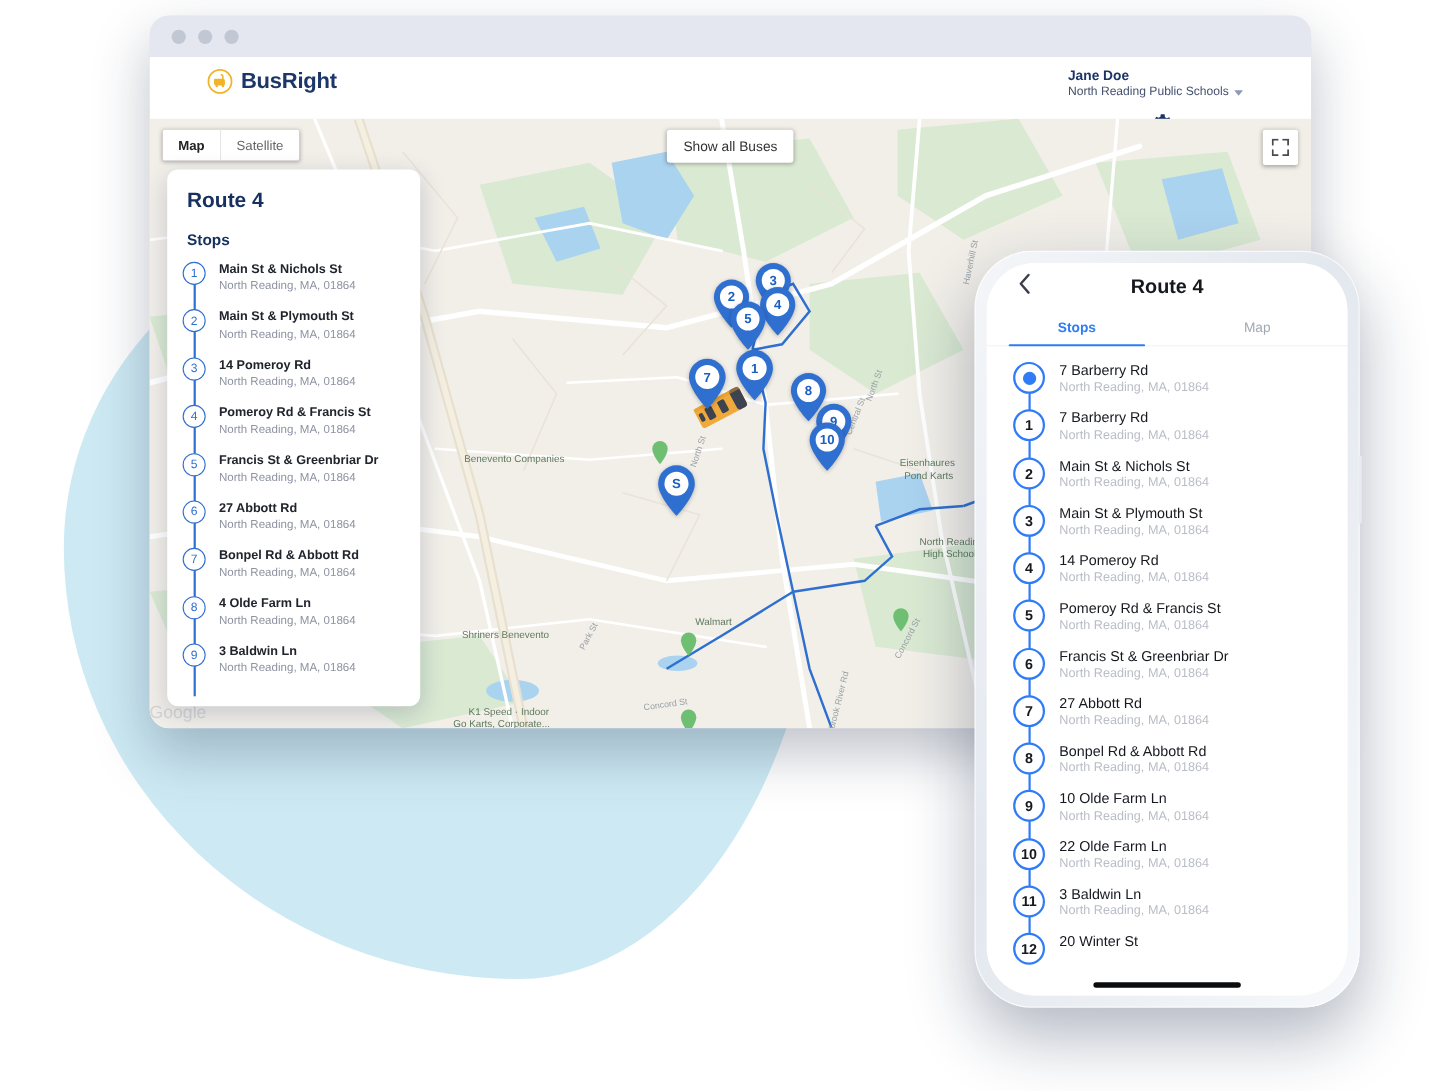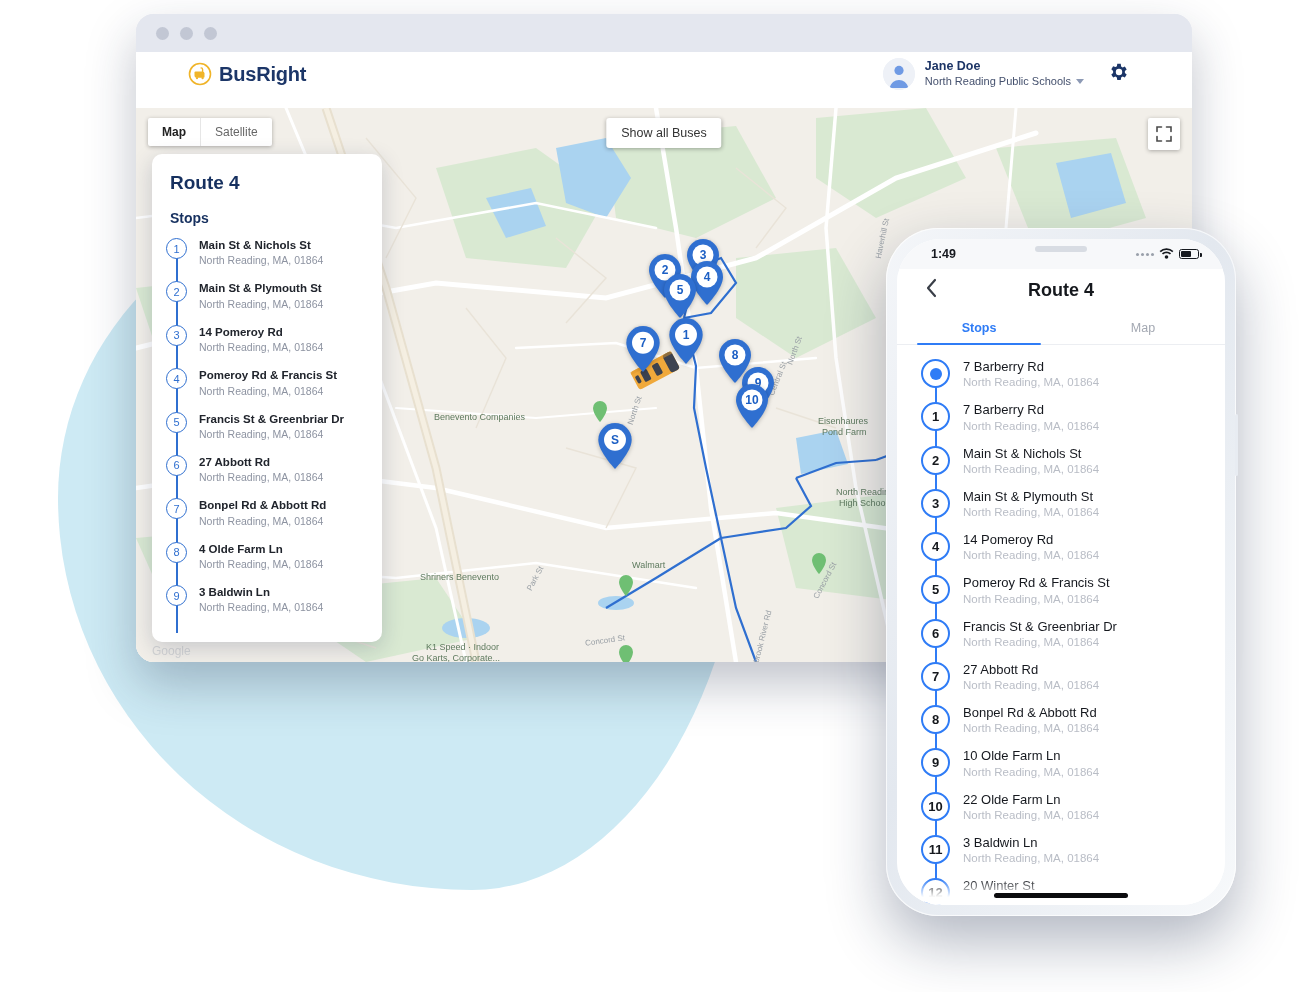--- a/index.html
+++ b/index.html
@@ -43,21 +43,21 @@
   .navlinks { display: flex; align-items: center; gap: 0; margin-left: 40px; height: 100%; }
   .navlink {
     font-size: 12.5px; color: #33486e; padding: 0 17px; height: 100%;
     display: flex; align-items: center; position: relative; cursor: pointer;
   }
   .navlink.active { font-weight: 700; color: #16305f; }
   .navlink.active::after {
     content: ""; position: absolute; left: 14px; right: 14px; bottom: 6px;
     height: 3px; background: #f0b429; border-radius: 2px;
   }
-  .userbox { position: absolute; right: 62px; display: flex; align-items: center; gap: 10px; }
+  .userbox { position: absolute; right: 62px; display: flex; align-items: center; gap: 10px; flex-direction: column; }
   .avatar { width: 32px; height: 32px; border-radius: 50%; background: #eef1f7; display: flex; align-items: flex-end; justify-content: center; overflow: hidden; }
   .utext { line-height: 1.25; }
   .uname { font-size: 12.5px; color: #1d3566; font-weight: 600; }
   .uorg { font-size: 11px; color: #44506d; display: flex; align-items: center; gap: 5px; }
   .caret { width: 0; height: 0; border-left: 4px solid transparent; border-right: 4px solid transparent; border-top: 5px solid #8d9ab5; }
   .gear { margin-left: 14px; cursor: pointer; }
 
   
   .maparea { position: absolute; left: 0; top: 56px; right: 0; bottom: 0; background: #f2efe9; overflow: hidden; }
   .mapsvg { position: absolute; inset: 0; width: 100%; height: 100%; }
@@ -147,21 +147,21 @@
     position: relative; z-index: 2;
   }
   .pbadge.dot { border-width: 2.5px; }
   .pbadge.dot i { width: 12px; height: 12px; border-radius: 50%; background: #2f7cf6; display: block; }
   .pconn { position: absolute; left: 13.5px; top: 28px; width: 2px; background: #2f7cf6; bottom: -2px; z-index: 1; }
   .pname { font-size: 13px; color: #16191f; line-height: 1.25; }
   .paddr { font-size: 11.5px; color: #b9bdc6; margin-top: 1px; }
   .home-ind { position: absolute; left: 50%; transform: translateX(-50%); bottom: 7px; width: 134px; height: 5px; background: #0b0c0e; border-radius: 3px; z-index: 20; }
   .plist-mask { position: absolute; left: 0; right: 0; bottom: 0; height: 26px; background: linear-gradient(to bottom, rgba(255,255,255,0), #fff 70%); z-index: 15; }
 
-  .gwatermark { position: absolute; left: 16px; bottom: 4px; font-size: 12px; color: rgba(120,130,150,.25); font-family: "Liberation Sans", sans-serif; z-index: 3; }
+  .gwatermark { position: absolute; left: 0; bottom: 4px; font-size: 16px; color: rgba(120,130,150,.25); font-family: "Liberation Sans", sans-serif; z-index: 3; }
   .maplabel { position: absolute; font-size: 9px; color: #5f7b5f; pointer-events: none; }
   .maplabel.road { color: #9aa0a6; font-size: 8px; }
 </style>
 </head>
 <body>
 
 <div id="stage">
 
   <div class="blob"></div>
 
@@ -281,23 +281,23 @@
 
           <g>
             <path d="M472 300 a7 7 0 1 0-14 0 c0 6 7 14 7 14 s7-8 7-14z" fill="#6fbf73" transform="translate(-1,0)"></path>
             <path d="M497 474 a7 7 0 1 0-14 0 c0 6 7 14 7 14 s7-8 7-14z" fill="#6fbf73"></path>
             <path d="M497 544 a7 7 0 1 0-14 0 c0 6 7 14 7 14 s7-8 7-14z" fill="#6fbf73"></path>
             <path d="M532 620 a7 7 0 1 0-14 0 c0 6 7 14 7 14 s7-8 7-14z" fill="#4f7f54"></path>
             <path d="M690 452 a7 7 0 1 0-14 0 c0 6 7 14 7 14 s7-8 7-14z" fill="#6fbf73"></path>
           </g>
         </svg>
 
-        <div class="maplabel" style="left:298px;top:304px">Benevento Companies</div>
+        <div class="maplabel" style="left:286px;top:304px">Benevento Companies</div>
         <div class="maplabel" style="left:682px;top:308px">Eisenhaures</div>
-        <div class="maplabel" style="left:686px;top:319px">Pond Farm</div>
+        <div class="maplabel" style="left:686px;top:319px">Pond Karts</div>
         <div class="maplabel" style="left:700px;top:379px">North Reading</div>
         <div class="maplabel" style="left:703px;top:390px">High School</div>
         <div class="maplabel" style="left:284px;top:464px">Shriners Benevento</div>
         <div class="maplabel" style="left:496px;top:452px">Walmart</div>
         <div class="maplabel" style="left:290px;top:534px">K1 Speed · Indoor</div>
         <div class="maplabel" style="left:276px;top:545px">Go Karts, Corporate...</div>
 
         <div class="maplabel road" style="left:484px;top:298px;transform:rotate(-72deg)">North St</div>
         <div class="maplabel road" style="left:644px;top:238px;transform:rotate(-70deg)">North St</div>
         <div class="maplabel road" style="left:624px;top:266px;transform:rotate(-68deg)">Central St</div>
@@ -500,42 +500,20 @@
       </div>
     </div>
   </div>
 
   <div class="phone">
     <div class="phone-frame"></div>
     <div class="phone-btn" style="top:186px;height:62px"></div>
 
     <div class="phone-screen">
 
-      <div class="notch-bar">
-        <span class="ptime">1:49</span>
-        <span class="notch-pill"></span>
-        <span class="pstatus">
-          <span class="sigdots">
-              <i></i>
-              <i></i>
-              <i></i>
-              <i></i>
-            </span>
-          <span>
-            <svg width="15" height="11" viewBox="0 0 15 11" fill="#16191f">
-              <path d="M7.5 2.1c2.2 0 4.2.8 5.7 2.2l1.2-1.3A10 10 0 0 0 7.5.3 10 10 0 0 0 .6 3l1.2 1.3A8.2 8.2 0 0 1 7.5 2.1z"></path>
-              <path d="M7.5 5.3c1.3 0 2.5.5 3.4 1.3l1.2-1.3a6.8 6.8 0 0 0-9.2 0l1.2 1.3c.9-.8 2.1-1.3 3.4-1.3z"></path>
-              <circle cx="7.5" cy="9" r="1.8"></circle>
-            </svg>
-          </span>
-          <span class="battery">
-              <i></i>
-            </span>
-        </span>
-      </div>
 
       <div class="phead">
         <span class="pback">
           <svg width="13" height="20" viewBox="0 0 13 20" fill="none" stroke="#3a3f48" stroke-width="2.2" stroke-linecap="round" stroke-linejoin="round">
               <path d="M10 2L3 10l7 8"></path>
             </svg>
         </span>
         <span class="ptitle">Route 4</span>
       </div>
 

